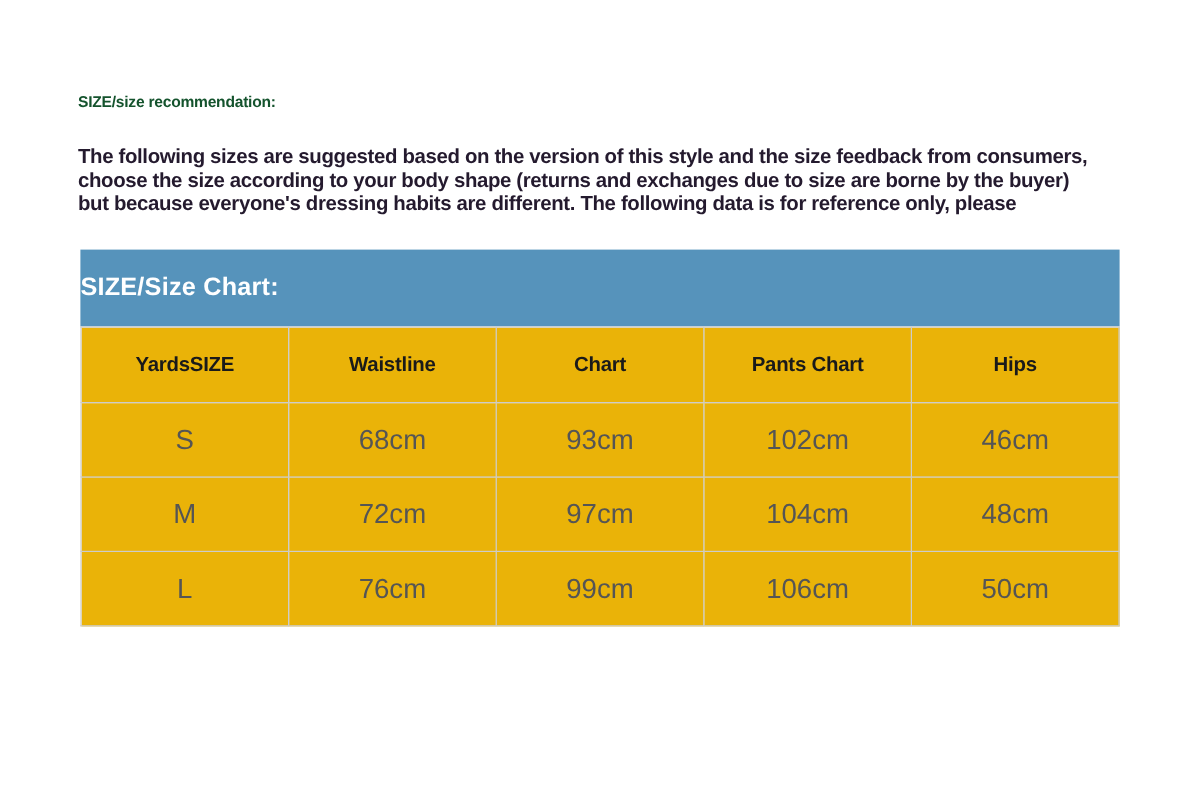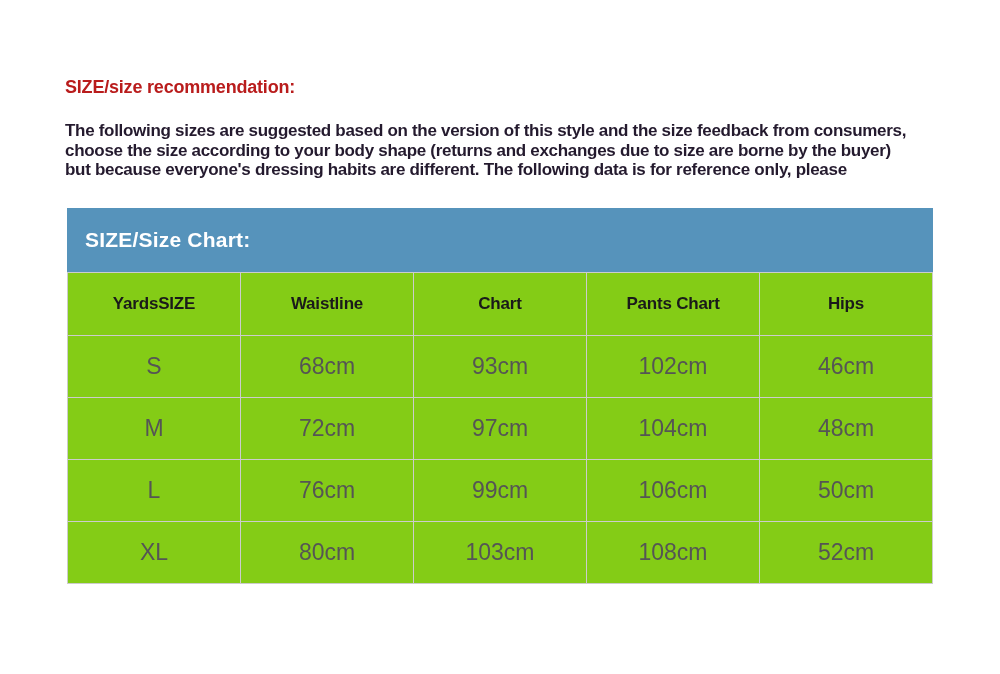--- a/index.html
+++ b/index.html
@@ -10,23 +10,23 @@
     font-family: "Liberation Sans", sans-serif;
     overflow: hidden;
     position: relative;
   }
   .page { position: absolute; inset: 0; }
 
   .rec-heading {
     position: absolute;
     left: 65px;
     top: 77px;
-    font-size: 18px;
+    font-size: 13px;
     font-weight: bold;
-    color: #b91c1c;
+    color: #14532d;
     letter-spacing: -0.2px;
   }
   .rec-text {
     position: absolute;
     left: 65px;
     top: 121px;
     width: 890px;
     font-size: 17px;
     font-weight: bold;
     color: #241A2E;
@@ -39,21 +39,20 @@
 
   .chart-banner {
     position: absolute;
     left: 67px;
     top: 208px;
     width: 866px;
     height: 64px;
     background: #5693BB;
     display: flex;
     align-items: center;
-    padding-left: 18px;
   }
   .chart-banner .banner-title {
     color: #FFFFFF;
     font-size: 21px;
     font-weight: bold;
     letter-spacing: 0.2px;
   }
 
   table.size-table {
     position: absolute;
@@ -61,21 +60,21 @@
     top: 272px;
     width: 866px;
     border-collapse: collapse;
     table-layout: fixed;
   }
   table.size-table th,
   table.size-table td {
     border: 1px solid #CCCCCC;
     text-align: center;
     vertical-align: middle;
-    background: #84cc16;
+    background: #eab308;
   }
   table.size-table th {
     height: 63px;
     font-size: 17px;
     font-weight: bold;
     color: #1A1A1A;
     letter-spacing: -0.2px;
   }
   table.size-table td {
     height: 62px;
@@ -126,23 +125,16 @@
         <td>104cm</td>
         <td>48cm</td>
       </tr>
       <tr>
         <td>L</td>
         <td>76cm</td>
         <td>99cm</td>
         <td>106cm</td>
         <td>50cm</td>
       </tr>
-      <tr>
-        <td>XL</td>
-        <td>80cm</td>
-        <td>103cm</td>
-        <td>108cm</td>
-        <td>52cm</td>
-      </tr>
     </tbody>
   </table>
 
 </div>
 
 </body></html>

